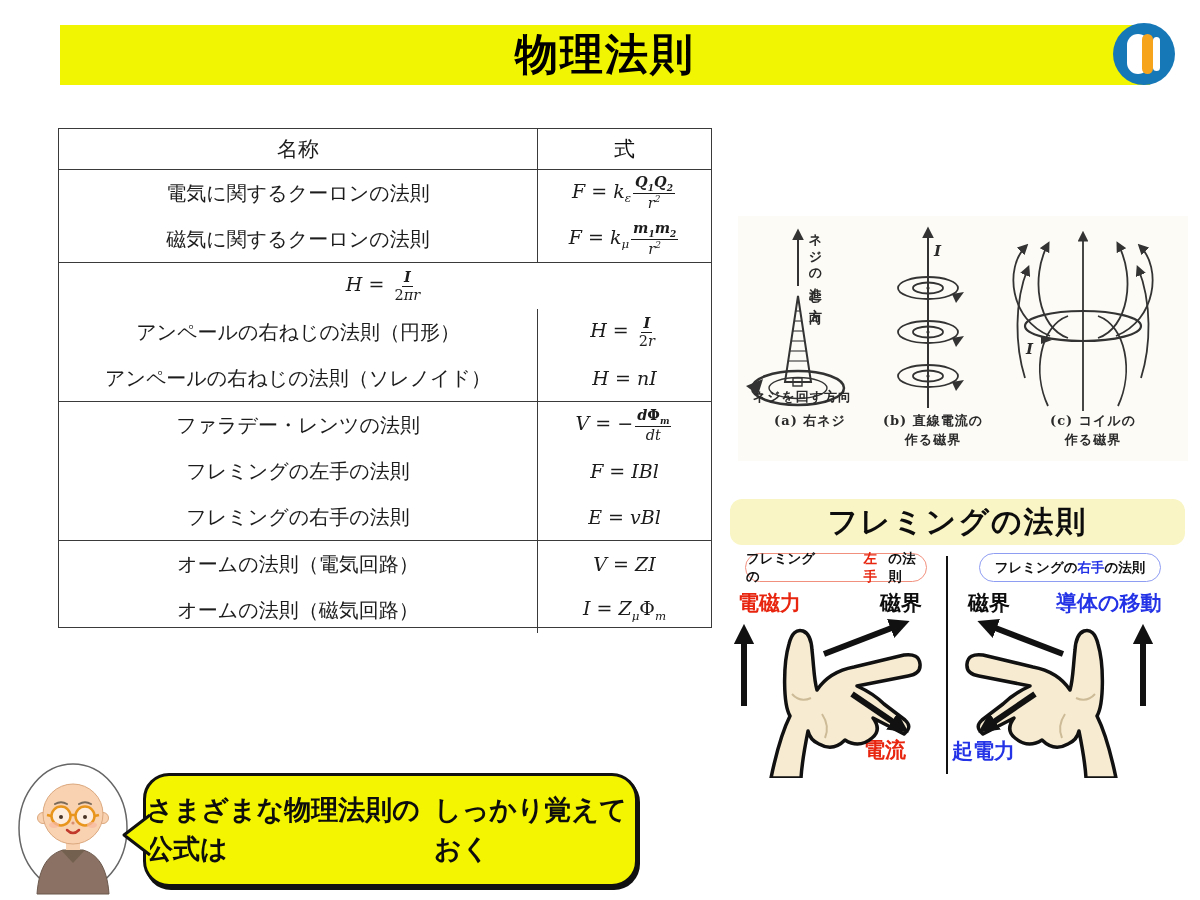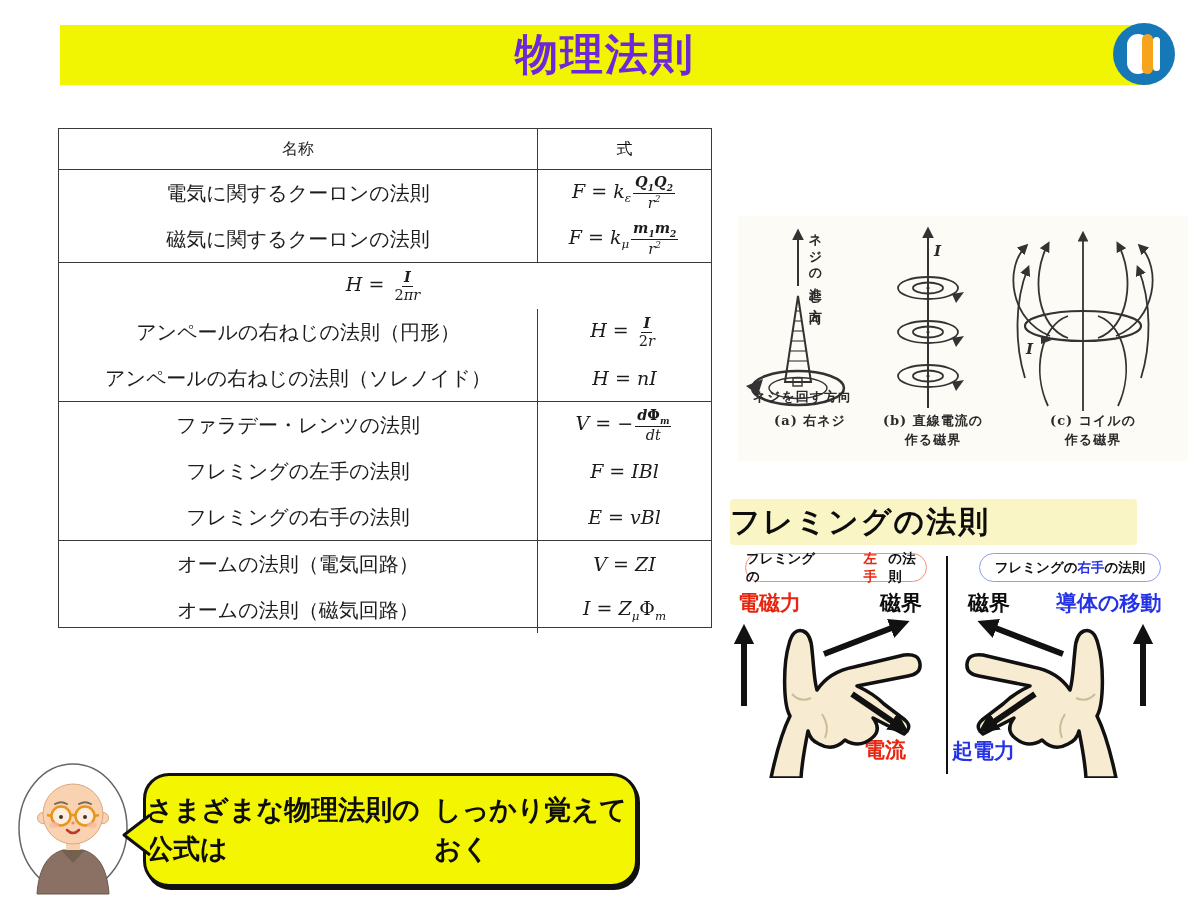--- a/index.html
+++ b/index.html
@@ -2,55 +2,55 @@
 <html><head>
 <meta charset="utf-8">
 <style>
   html,body{margin:0;padding:0;background:#ffffff;}
   .slide{position:relative;width:1200px;height:900px;background:#ffffff;overflow:hidden;
          font-family:"Liberation Sans","DejaVu Sans",sans-serif;color:#111;}
 
   
   .title-banner{position:absolute;left:60px;top:25px;width:1090px;height:60px;
                 background:#f2f502;display:flex;align-items:center;justify-content:center;}
-  .title-text{font-size:43px;font-weight:bold;letter-spacing:2px;color:#6d28d9;}
+  .title-text{font-size:43px;font-weight:bold;letter-spacing:2px;color:#000000;}
   .logo{position:absolute;left:1112px;top:22px;}
 
   
   .law-table{position:absolute;left:58px;top:128px;width:654px;height:500px;
              border:1.6px solid #3a3a3a;box-sizing:border-box;background:#fff;}
   .thead{display:flex;height:40px;}
   .trow{display:flex;height:46px;}
   .sect{border-top:1.6px solid #3a3a3a;}
   .tname{width:479px;border-right:1.4px solid #3a3a3a;box-sizing:border-box;
          display:flex;align-items:center;justify-content:center;
          font-family:"DejaVu Serif","Liberation Serif",serif;font-size:20px;color:#1c1c1c;}
   .tform{flex:1;display:flex;align-items:center;justify-content:center;}
-  .th{font-size:16px;font-family:Liberation Mono, monospace;}
+  .th{font-size:21px;font-family:Liberation Mono, monospace;}
   .formula{font-family:"DejaVu Serif","Liberation Serif",serif;font-style:italic;
            font-size:19px;color:#1c1c1c;white-space:nowrap;}
   .formula .rm{font-style:normal;}
   .formula sub,.formula sup{font-size:0.62em;}
   .frac{display:inline-flex;flex-direction:column;align-items:center;vertical-align:middle;
         font-size:14.5px;line-height:1.12;margin:0 2px;}
   .fnum{border-bottom:1.2px solid #1c1c1c;padding:0 2px;font-weight:bold;}
   .fden{padding:0 2px;}
 
   
   .diagrams{position:absolute;left:738px;top:216px;width:450px;height:245px;background:#fcfbf6;}
   .diagrams svg{position:absolute;left:0;top:0;}
   .dg-label{position:absolute;font-size:13px;font-weight:bold;color:#2a2a2a;letter-spacing:1px;
             font-family:"DejaVu Serif","Liberation Serif",serif;}
   .dg-vert{writing-mode:vertical-rl;text-orientation:upright;letter-spacing:3px;}
   .dg-cap{text-align:center;line-height:1.45;}
   .dg-i{font-family:"DejaVu Serif",serif;font-style:italic;font-weight:bold;font-size:15px;}
 
   
-  .fleming-banner{position:absolute;left:730px;top:499px;width:407px;height:46px;background:#faf5c4;
-                  border-radius:4px;display:flex;align-items:center;}
+  .fleming-banner{position:absolute;left:730px;top:499px;width:455px;height:46px;background:#faf5c4;
+                  border-radius:12px;display:flex;align-items:center;justify-content:center;}
   .fleming-banner span{font-size:30px;font-weight:bold;letter-spacing:2px;color:#0d0d0d;}
   .pill{position:absolute;top:553px;height:29px;border-radius:15px;background:#fff;box-sizing:border-box;
         display:flex;align-items:center;justify-content:center;font-size:13.5px;font-weight:bold;color:#111;}
   .pill-left{left:745px;width:182px;border:1.8px solid #f2907e;}
   .pill-right{left:979px;width:182px;border:1.8px solid #8e9cf2;}
   .hl-red{color:#e8250f;padding-left:41px;}
   .hl-blue{color:#2433e6;}
   .flabel{position:absolute;font-size:21px;font-weight:bold;white-space:nowrap;}
   .red{color:#e8250f;text-align:right;} .blue{color:#2433e6;} .blk{color:#0d0d0d;}
   .fdivider{position:absolute;left:946px;top:556px;width:2px;height:218px;background:#111;}

